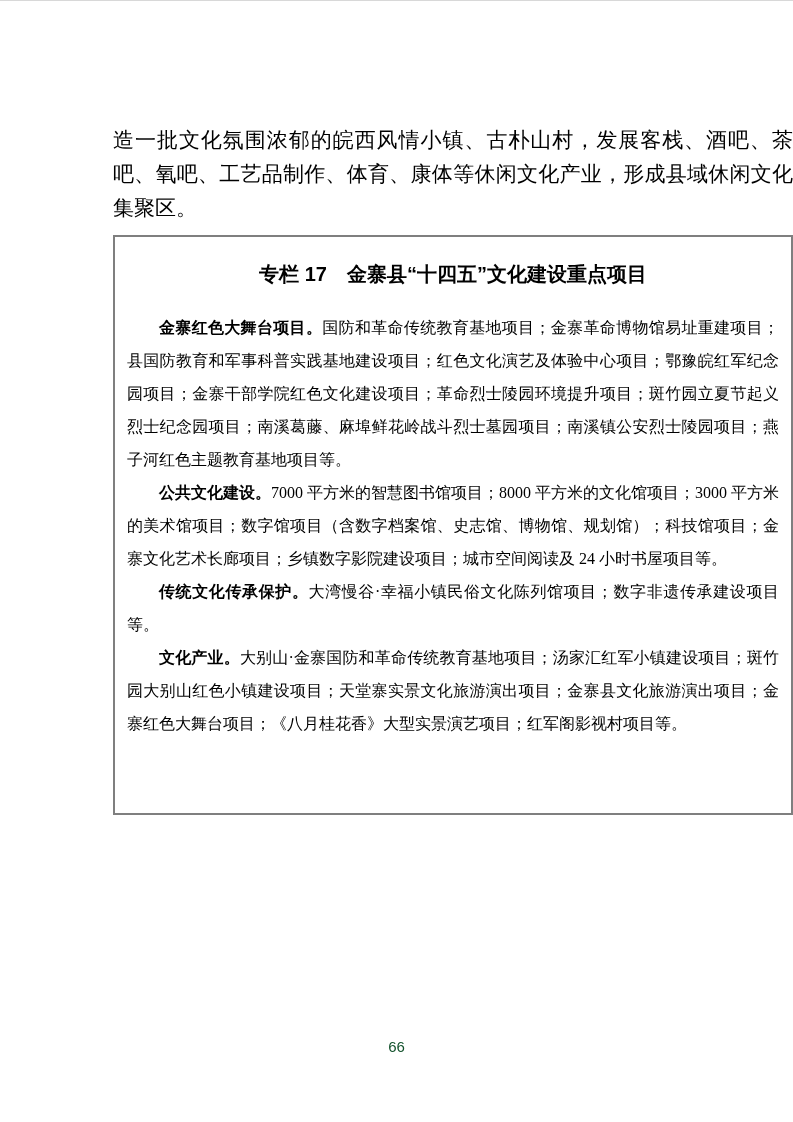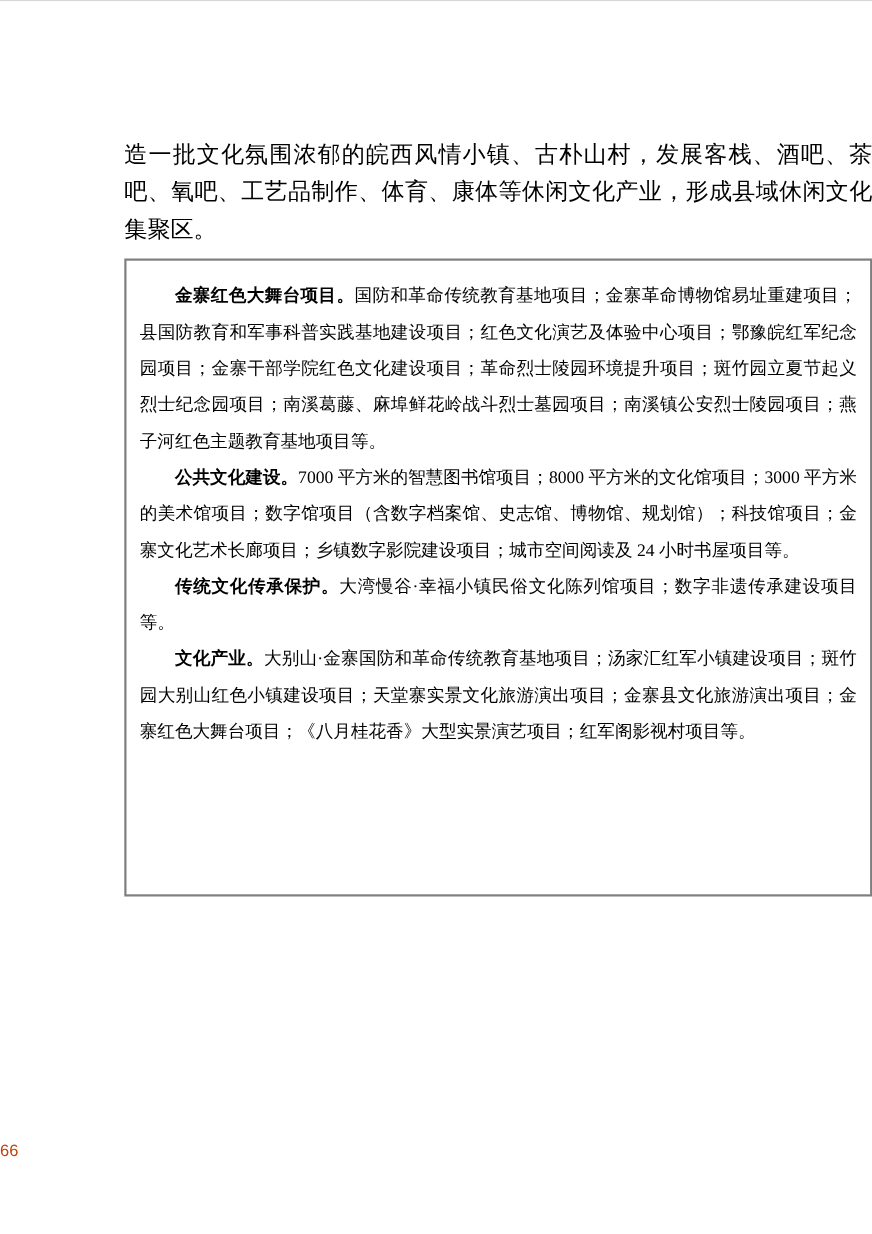--- a/index.html
+++ b/index.html
@@ -77,34 +77,36 @@
     font-weight: bold;
     font-size: 25px;
     line-height: 32px;
     margin: 14px 0 0 48px;
   }
   .page-number {
     position: absolute;
     left: 0;
     right: 0;
     top: 1037px;
+    text-align: center;
     font-family: "Liberation Sans", "DejaVu Sans", sans-serif;
     font-size: 15px;
-    color: #c2410c;
+    color: #14532d;
   }
 </style>
 </head>
 <body>
 
 <div class="page">
   <div class="content">
 
     <p class="intro">造一批文化氛围浓郁的皖西风情小镇、古朴山村，发展客栈、酒吧、茶吧、氧吧、工艺品制作、体育、康体等休闲文化产业，形成县域休闲文化集聚区。</p>
 
     <div class="feature-box">
+      <div class="feature-box-title">专栏 17　金寨县“十四五”文化建设重点项目</div>
 
       <p><span class="lead">金寨红色大舞台项目。</span><span>国防和革命传统教育基地项目；金寨革命博物馆易址重建项目；县国防教育和军事科普实践基地建设项目；红色文化演艺及体验中心项目；鄂豫皖红军纪念园项目；金寨干部学院红色文化建设项目；革命烈士陵园环境提升项目；斑竹园立夏节起义烈士纪念园项目；南溪葛藤、麻埠鲜花岭战斗烈士墓园项目；南溪镇公安烈士陵园项目；燕子河红色主题教育基地项目等。</span></p>
 
       <p><span class="lead">公共文化建设。</span><span>7000 平方米的智慧图书馆项目；8000 平方米的文化馆项目；3000 平方米的美术馆项目；数字馆项目（含数字档案馆、史志馆、博物馆、规划馆）；科技馆项目；金寨文化艺术长廊项目；乡镇数字影院建设项目；城市空间阅读及 24 小时书屋项目等。</span></p>
 
       <p><span class="lead">传统文化传承保护。</span><span>大湾慢谷·幸福小镇民俗文化陈列馆项目；数字非遗传承建设项目等。</span></p>
 
       <p><span class="lead">文化产业。</span><span>大别山·金寨国防和革命传统教育基地项目；汤家汇红军小镇建设项目；斑竹园大别山红色小镇建设项目；天堂寨实景文化旅游演出项目；金寨县文化旅游演出项目；金寨红色大舞台项目；《八月桂花香》大型实景演艺项目；红军阁影视村项目等。</span></p>
     </div>
 

